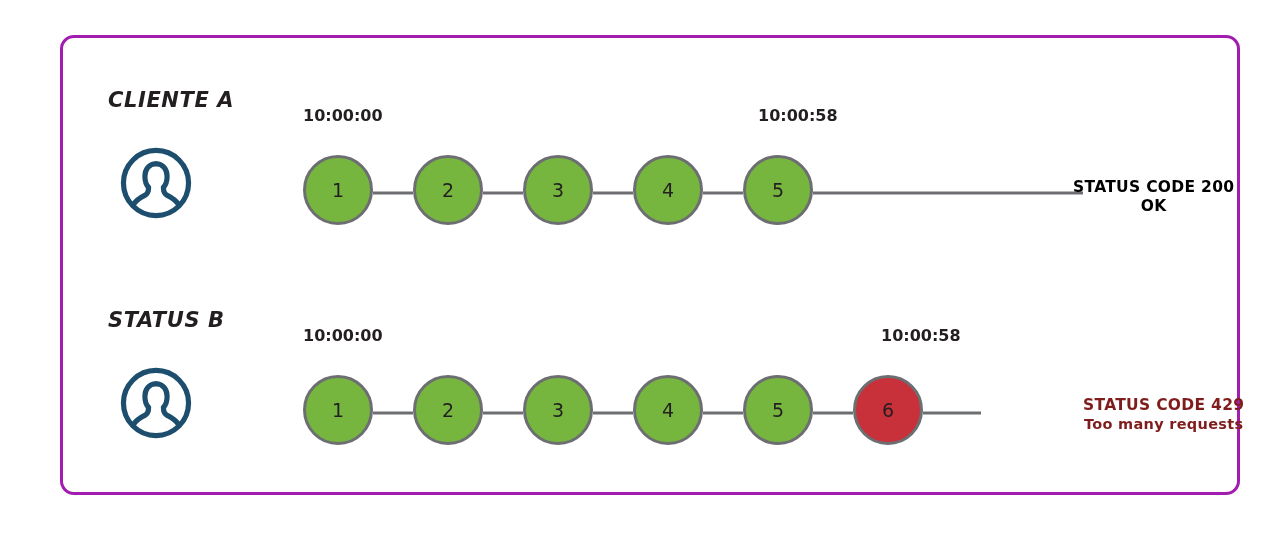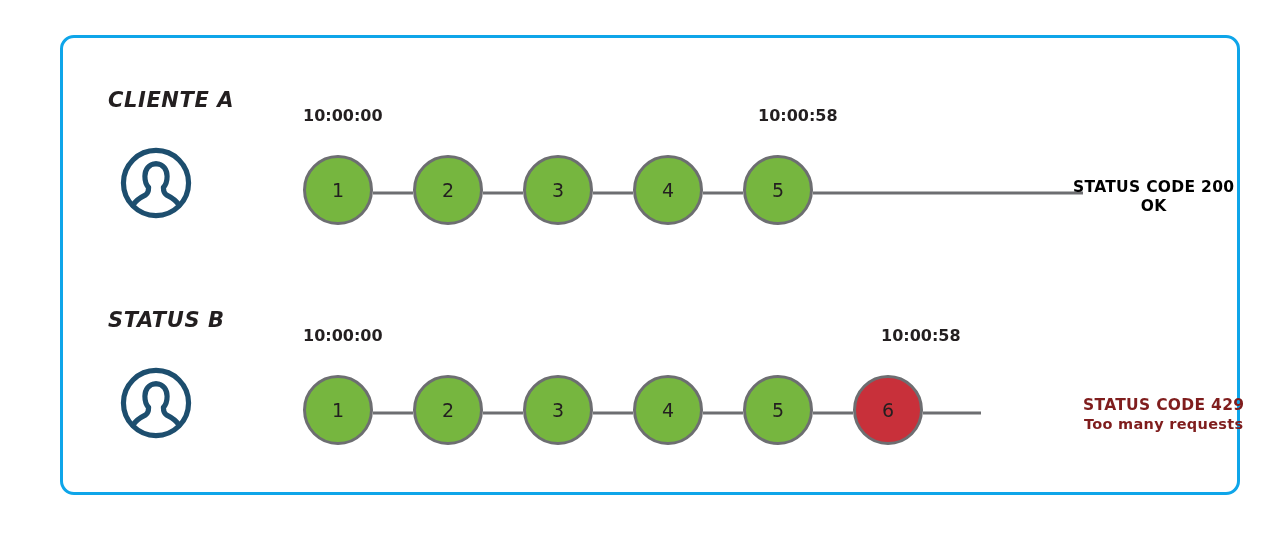--- a/index.html
+++ b/index.html
@@ -14,21 +14,21 @@
     overflow: hidden;
     font-family: "DejaVu Sans", sans-serif;
   }
 
   #diagram-frame {
     position: absolute;
     left: 60px;
     top: 35px;
     width: 1180px;
     height: 460px;
-    border: 3px solid #0ea5e9;
+    border: 3px solid #a21caf;
     border-radius: 14px;
     box-sizing: border-box;
     background: #ffffff;
   }
 
   .client-row {
     position: absolute;
     left: 0;
     width: 100%;
     height: 210px;

